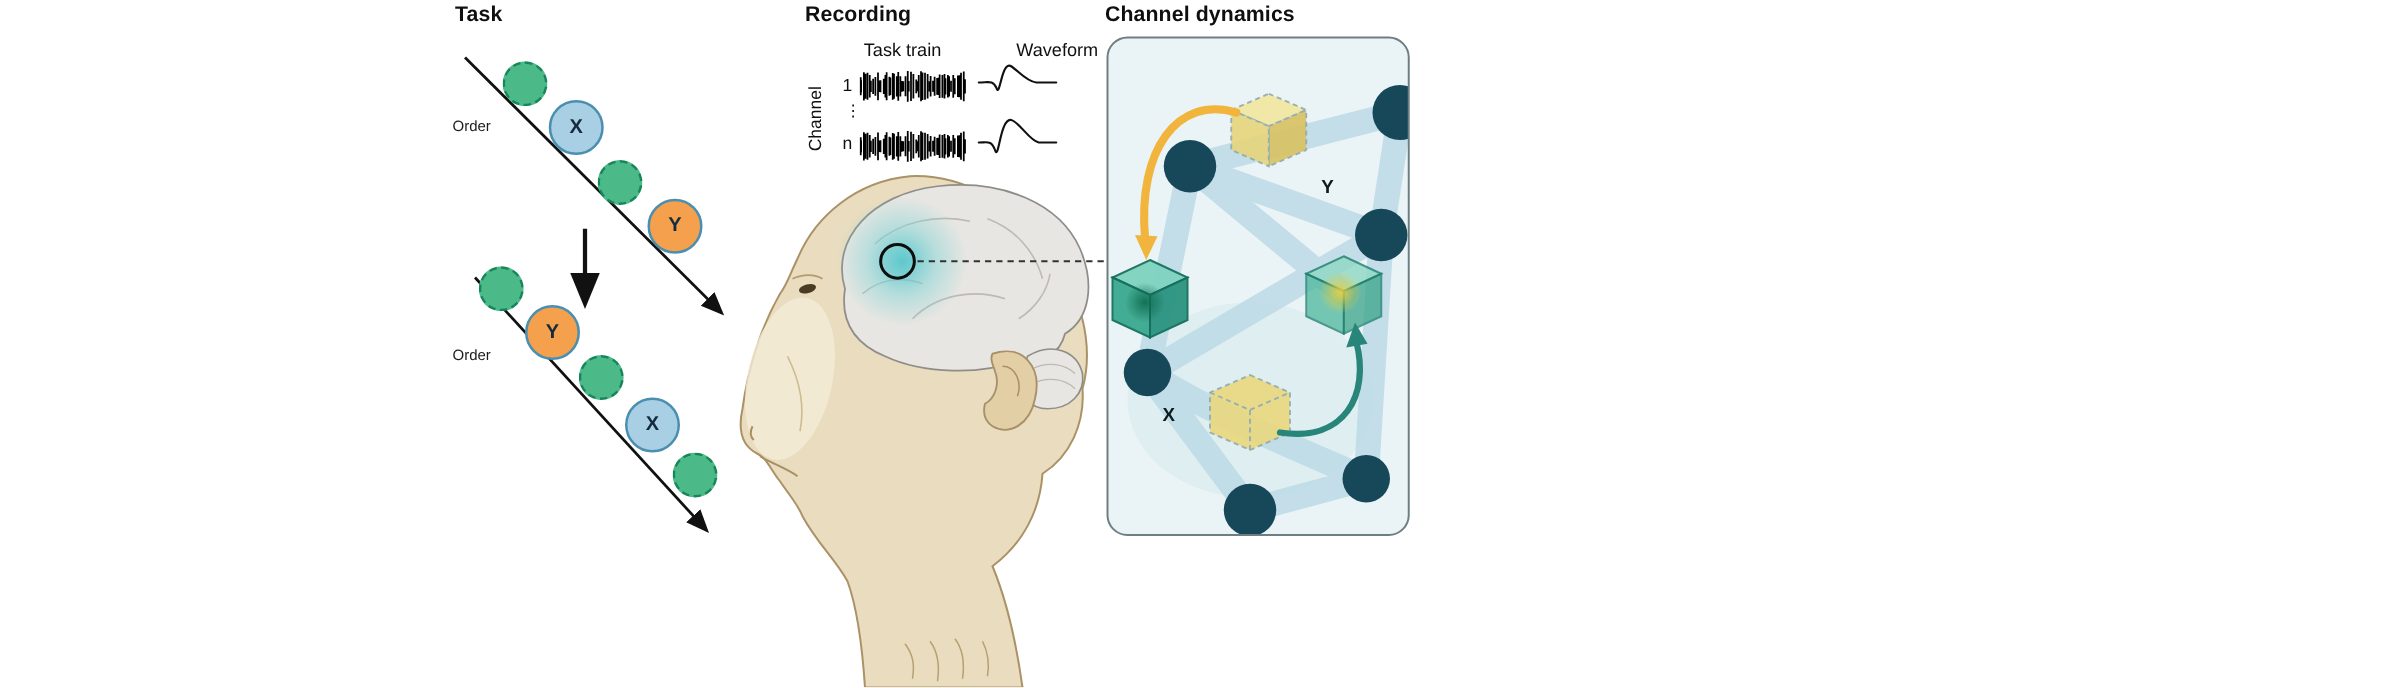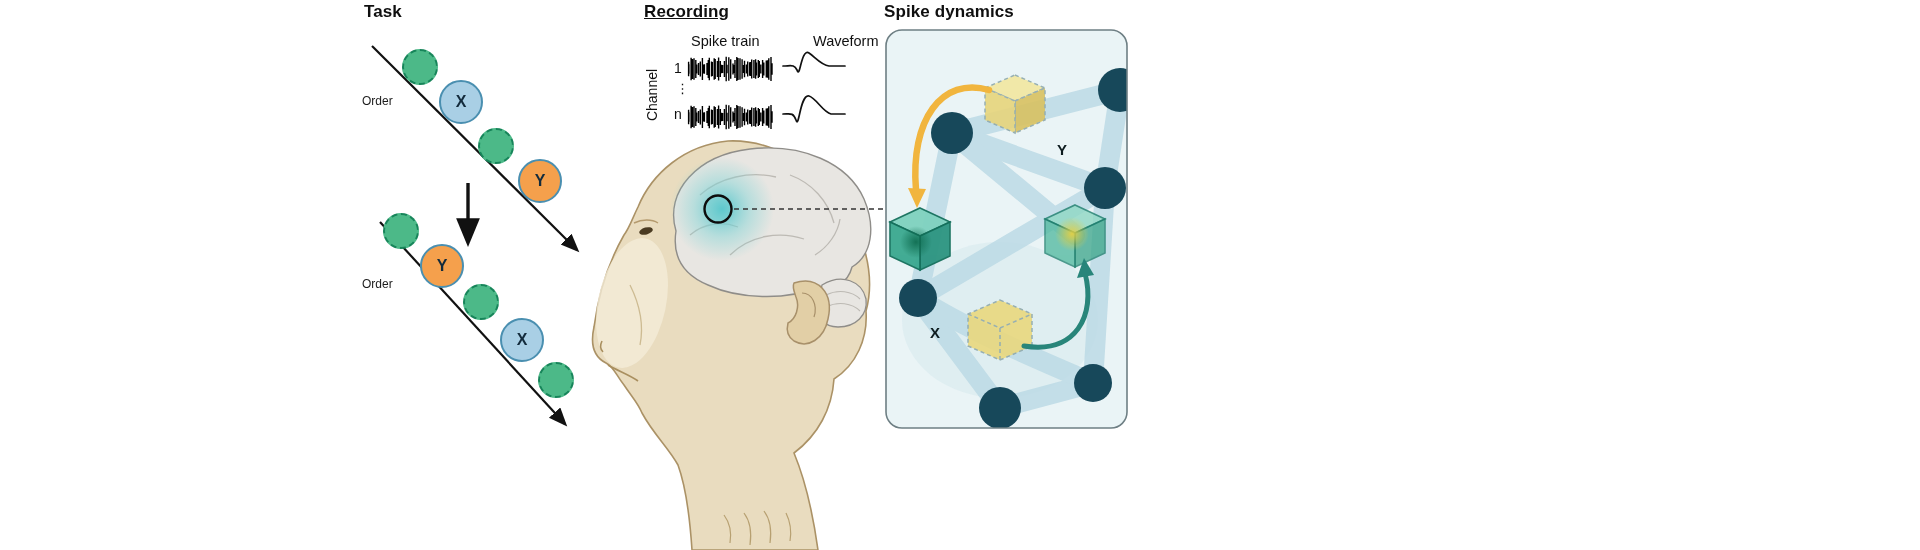--- a/index.html
+++ b/index.html
@@ -54,23 +54,23 @@
   <div class="abs circle-d" style="left:383px;top:213px;"></div>
   <div class="abs circle-i orange" style="left:420px;top:244px;">
     <span>Y</span>
   </div>
   <div class="abs circle-d" style="left:463px;top:284px;"></div>
   <div class="abs circle-i blue" style="left:500px;top:318px;">
     <span>X</span>
   </div>
   <div class="abs circle-d" style="left:538px;top:362px;"></div>
 
-  <div class="abs panel-title" style="left:644px;top:2px;text-decoration:underline;">Recording</div>
-
-  <div class="abs small-label" style="left:691px;top:33px;">Spike train</div>
+  <div class="abs panel-title" style="left:644px;top:2px;">Recording</div>
+
+  <div class="abs small-label" style="left:691px;top:33px;">Task train</div>
   <div class="abs small-label" style="left:813px;top:33px;">Waveform</div>
 
   <div class="abs chan rot" style="left:617px;top:87px;width:70px;height:16px;">Channel</div>
   <div class="abs chan" style="left:674px;top:60px;">1</div>
   <div class="abs dots" style="left:676px;top:84px;">⋮</div>
   <div class="abs chan" style="left:674px;top:106px;">n</div>
 
   <svg class="abs" style="left:643px;top:30px;" width="215" height="112" viewBox="0 0 215 112">
     <path id="spikes1" d="M45.6,31.8 L45.6,46.2 M45.9,34.2 L45.9,43.8 M48.1,27.7 L48.1,50.3 M49.4,29.0 L49.4,49.0 M51.0,28.2 L51.0,49.8 M52.8,30.0 L52.8,48.0 M53.7,34.5 L53.7,43.5 M55.5,32.9 L55.5,45.1 M57.3,31.5 L57.3,46.5 M59.4,27.9 L59.4,50.1 M60.7,34.4 L60.7,43.6 M61.4,34.2 L61.4,43.8 M64.0,32.9 L64.0,45.1 M65.3,30.0 L65.3,48.0 M66.3,27.8 L66.3,50.2 M68.5,31.4 L68.5,46.6 M69.3,32.0 L69.3,46.0 M71.2,28.3 L71.2,49.7 M72.2,29.0 L72.2,49.0 M74.4,30.9 L74.4,47.1 M75.6,27.5 L75.6,50.5 M77.3,30.9 L77.3,47.1 M78.5,34.7 L78.5,43.3 M79.6,35.0 L79.6,43.0 M81.4,31.0 L81.4,47.0 M83.2,26.7 L83.2,51.3 M84.0,34.8 L84.0,43.2 M85.8,27.3 L85.8,50.7 M87.7,29.2 L87.7,48.8 M90.0,33.5 L90.0,44.5 M91.1,35.0 L91.1,43.0 M92.0,30.0 L92.0,48.0 M93.8,27.0 L93.8,51.0 M95.0,28.0 L95.0,50.0 M97.0,28.2 L97.0,49.8 M99.1,29.2 L99.1,48.8 M100.6,34.9 L100.6,43.1 M101.5,30.8 L101.5,47.2 M103.4,34.6 L103.4,43.4 M104.7,31.4 L104.7,46.6 M106.7,32.3 L106.7,45.7 M107.6,32.1 L107.6,45.9 M108.7,29.6 L108.7,48.4 M110.9,29.9 L110.9,48.1 M112.6,29.2 L112.6,48.8 M113.4,32.5 L113.4,45.5 M115.3,30.0 L115.3,48.0 M116.3,30.9 L116.3,47.1 M117.8,34.6 L117.8,43.4 M119.6,29.9 L119.6,48.1 M120.8,32.6 L120.8,45.4 M123.3,30.4 L123.3,47.6 M124.5,30.2 L124.5,47.8 M125.8,28.2 L125.8,49.8 M128.0,27.1 L128.0,50.9 M129.0,33.3 L129.0,44.7 " stroke="#000" stroke-width="1.4"></path>
     <path id="spikesN" d="M45.6,79.8 L45.6,94.2 M45.9,82.2 L45.9,91.8 M48.1,75.7 L48.1,98.3 M49.4,77.0 L49.4,97.0 M51.0,76.2 L51.0,97.8 M52.8,78.0 L52.8,96.0 M53.7,82.5 L53.7,91.5 M55.5,80.9 L55.5,93.1 M57.3,79.5 L57.3,94.5 M59.4,75.9 L59.4,98.1 M60.7,82.4 L60.7,91.6 M61.4,82.2 L61.4,91.8 M64.0,80.9 L64.0,93.1 M65.3,78.0 L65.3,96.0 M66.3,75.8 L66.3,98.2 M68.5,79.4 L68.5,94.6 M69.3,80.0 L69.3,94.0 M71.2,76.3 L71.2,97.7 M72.2,77.0 L72.2,97.0 M74.4,78.9 L74.4,95.1 M75.6,75.5 L75.6,98.5 M77.3,78.9 L77.3,95.1 M78.5,82.7 L78.5,91.3 M79.6,83.0 L79.6,91.0 M81.4,79.0 L81.4,95.0 M83.2,74.7 L83.2,99.3 M84.0,82.8 L84.0,91.2 M85.8,75.3 L85.8,98.7 M87.7,77.2 L87.7,96.8 M90.0,81.5 L90.0,92.5 M91.1,83.0 L91.1,91.0 M92.0,78.0 L92.0,96.0 M93.8,75.0 L93.8,99.0 M95.0,76.0 L95.0,98.0 M97.0,76.2 L97.0,97.8 M99.1,77.2 L99.1,96.8 M100.6,82.9 L100.6,91.1 M101.5,78.8 L101.5,95.2 M103.4,82.6 L103.4,91.4 M104.7,79.4 L104.7,94.6 M106.7,80.3 L106.7,93.7 M107.6,80.1 L107.6,93.9 M108.7,77.6 L108.7,96.4 M110.9,77.9 L110.9,96.1 M112.6,77.2 L112.6,96.8 M113.4,80.5 L113.4,93.5 M115.3,78.0 L115.3,96.0 M116.3,78.9 L116.3,95.1 M117.8,82.6 L117.8,91.4 M119.6,77.9 L119.6,96.1 M120.8,80.6 L120.8,93.4 M123.3,78.4 L123.3,95.6 M124.5,78.2 L124.5,95.8 M125.8,76.2 L125.8,97.8 M128.0,75.1 L128.0,98.9 M129.0,81.3 L129.0,92.7 " stroke="#000" stroke-width="1.4"></path>
@@ -127,21 +127,21 @@
     <path d="M222,158 C232,158 238,170 234,182" stroke="#a8906a" stroke-width="1.2" fill="none"></path>
 
     <g stroke="#b7a071" stroke-width="1.2" fill="none">
       <path d="M150,408 C152,396 150,388 144,380"></path>
       <path d="M170,410 C172,396 170,386 164,378"></path>
       <path d="M190,408 C192,394 190,384 184,376"></path>
       <path d="M210,406 C212,394 210,386 206,378"></path>
     </g>
   </svg>
 
-  <div class="abs panel-title" style="left:884px;top:2px;">Spike dynamics</div>
+  <div class="abs panel-title" style="left:884px;top:2px;">Channel dynamics</div>
 
   <svg class="abs" style="left:884px;top:28px;" width="246" height="406" viewBox="0 0 246 406">
     <defs>
       <clipPath id="panelClip">
           <rect x="2" y="2" width="241" height="398" rx="16"></rect>
         </clipPath>
       <radialGradient id="greenGlow" cx="50%" cy="50%" r="50%">
         <stop offset="0%" stop-color="#0e6b4f" stop-opacity="0.9"></stop>
         <stop offset="100%" stop-color="#0e6b4f" stop-opacity="0"></stop>
       </radialGradient>

